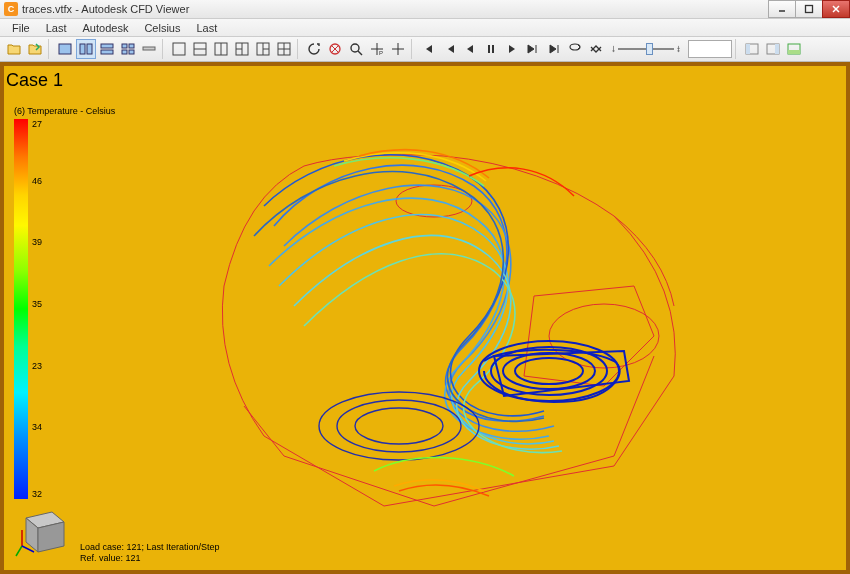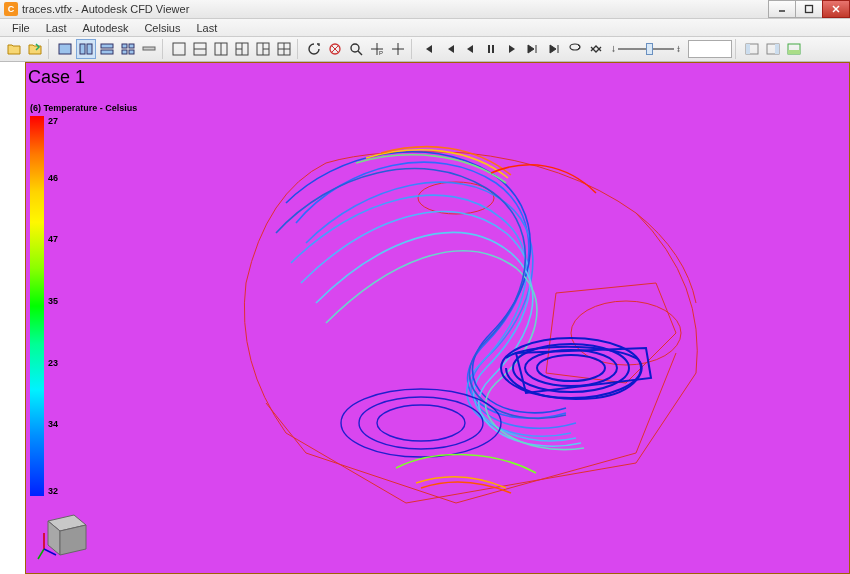--- a/index.html
+++ b/index.html
@@ -20,24 +20,24 @@
 .tbtn { width: 20px; height: 20px; border: 1px solid transparent; display: flex; align-items: center; justify-content: center; background: transparent; }
 .tsep { width: 4px; height: 20px; border-left: 1px solid #ccc; margin: 0 2px; }
 .tbtn svg { width: 16px; height: 16px; }
 .slider-area { display: flex; align-items: center; gap: 2px; margin: 0 4px; }
 .slider-track { width: 56px; height: 2px; background: #888; position: relative; }
 .slider-thumb { position: absolute; top: -5px; left: 28px; width: 7px; height: 12px; background: #d9e8f6; border: 1px solid #6a90c0; }
 .slider-mark { width: 5px; height: 12px; display: inline-block; }
 .tinput { width: 44px; height: 18px; font-size: 11px; border: 1px solid #aaa; background: #fff; margin-left: 2px; }
 .tbtn.pressed { border: 1px solid #7da6d9; background: #d0e4f7; }
 
-.viewport { position: absolute; top: 62px; left: 0; right: 0; bottom: 0; background: #d946ef; overflow: hidden; border: 1px solid #a16207; margin-left: 25px; }
+.viewport { position: absolute; top: 62px; left: 0; right: 0; bottom: 0; background: #eab308; overflow: hidden; border: 4px solid #a16207; }
 .case-title { position: absolute; top: 4px; left: 2px; font-size: 18px; color: #000; font-weight: normal; font-family: Arial, sans-serif; }
 
-.legend-area { position: absolute; top: 40px; left: 4px; font-size: 9px; color: #000; font-weight: bold; }
+.legend-area { position: absolute; top: 40px; left: 10px; font-size: 9px; color: #000; }
 .legend-title { margin-bottom: 3px; }
 .legend-bar-wrap { display: flex; }
 .legend-bar { width: 14px; height: 380px; background: linear-gradient(to bottom, #ff0000 0%, #ff7800 10%, #ffd400 20%, #fff800 28%, #8cff00 40%, #00ff00 50%, #00ff94 60%, #00f2ff 72%, #0090ff 84%, #0020ff 100%); }
 .legend-ticks { margin-left: 4px; display: flex; flex-direction: column; justify-content: space-between; height: 380px; font-size: 9px; padding: 0; }
 .legend-ticks span { transform: translateY(-50%); }
 .legend-ticks span:first-child { transform: translateY(0); }
 .legend-ticks span:last-child { transform: translateY(0); }
 
 .axis-cube { position: absolute; bottom: 10px; left: 8px; width: 60px; height: 60px; }
 .status-text { position: absolute; bottom: 6px; left: 76px; font-size: 9px; color: #000; line-height: 11px; }
@@ -278,21 +278,21 @@
 <div class="viewport">
   <div class="case-title">Case 1</div>
 
   <div class="legend-area">
     <div class="legend-title">(6) Temperature - Celsius</div>
     <div class="legend-bar-wrap">
       <div class="legend-bar"></div>
       <div class="legend-ticks">
         <span>27</span>
         <span>46</span>
-        <span>47</span>
+        <span>39</span>
         <span>35</span>
         <span>23</span>
         <span>34</span>
         <span>32</span>
       </div>
     </div>
   </div>
 
   <svg class="render" viewBox="0 0 520 440">
 
@@ -345,13 +345,17 @@
     <g>
       <polygon points="14,18 40,12 52,22 26,28" fill="#c8c8c8" stroke="#666"></polygon>
       <polygon points="14,18 26,28 26,52 14,42" fill="#a8a8a8" stroke="#666"></polygon>
       <polygon points="26,28 52,22 52,46 26,52" fill="#989898" stroke="#666"></polygon>
       <line x1="10" y1="46" x2="4" y2="56" stroke="#0a0" stroke-width="1.5"></line>
       <line x1="10" y1="46" x2="10" y2="30" stroke="#c00" stroke-width="1.5"></line>
       <line x1="10" y1="46" x2="22" y2="52" stroke="#00c" stroke-width="1.5"></line>
     </g>
   </svg>
 
+  <div class="status-text">
+    <div>Load case: 121; Last Iteration/Step</div>
+    <div>Ref. value: 121</div>
+  </div>
 </div>
 
 </body></html>

